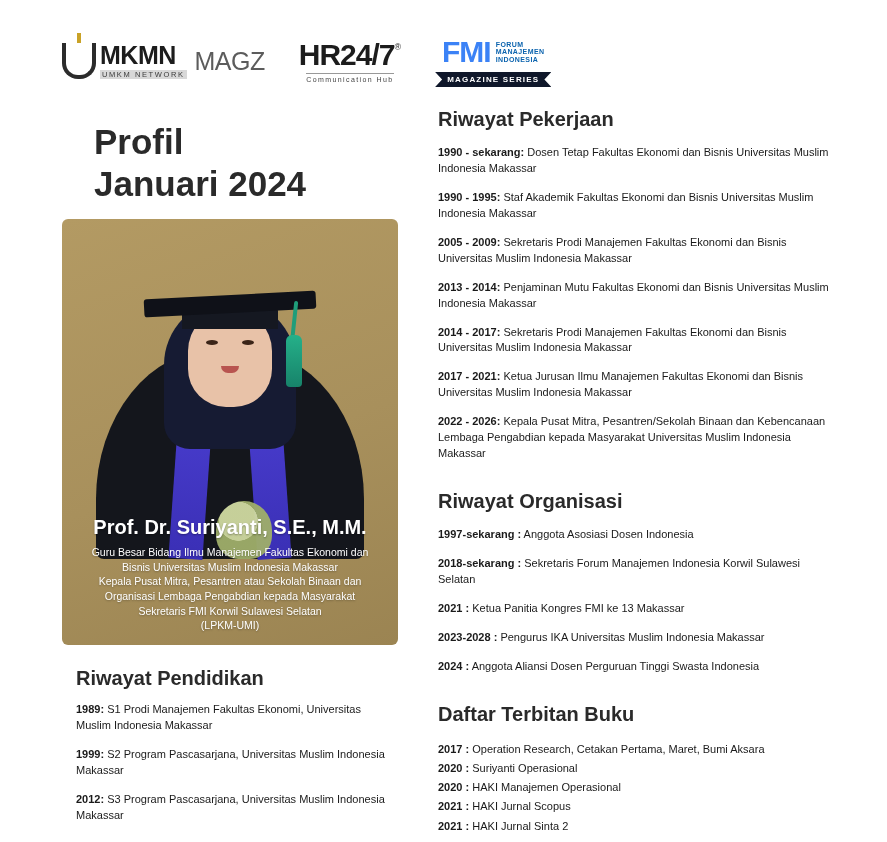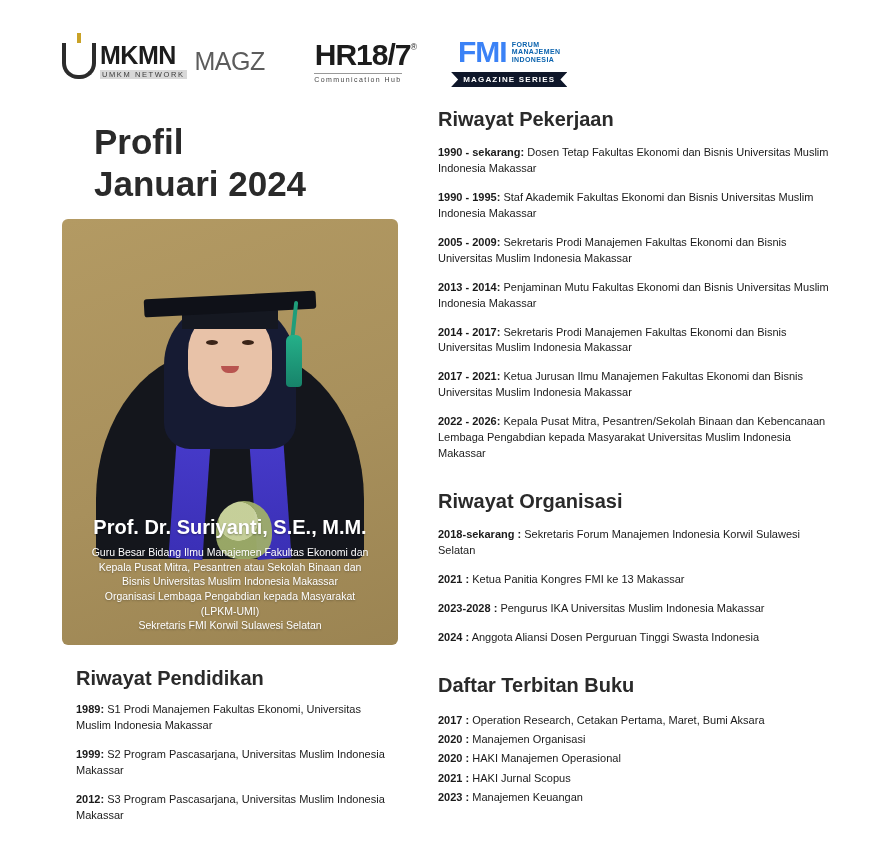--- a/index.html
+++ b/index.html
@@ -49,21 +49,21 @@
     font-size: 7.5px; letter-spacing: 1.6px; color: #3a3a3a;
     background: #d8d8d8; padding: 1px 2px; margin-top: 2px; text-align: center;
   }
   .logo-umkm .magz {
     font-size: 25px; font-weight: 400; color: #5c5c5c; letter-spacing: -0.5px;
     margin-left: 4px;
   }
 
   .logo-hr { display: flex; flex-direction: column; align-items: center; line-height: 1; }
   .logo-hr .hr-main { display: flex; align-items: flex-start; }
-  .logo-hr .hr-txt { font-size: 30px; font-weight: 800; color: #1c1c1c; letter-spacing: -1px; margin-left: 16px; }
+  .logo-hr .hr-txt { font-size: 30px; font-weight: 800; color: #1c1c1c; letter-spacing: -1px; }
   .logo-hr .hr-24 { font-size: 30px; font-weight: 800; color: #1c1c1c; letter-spacing: -1px; }
   .logo-hr .hr-reg { font-size: 9px; color: #1c1c1c; margin-top: 3px; }
   .logo-hr .hr-sub {
     font-size: 7px; letter-spacing: 1.4px; color: #444; margin-top: 3px;
     border-top: 1px solid #999; padding-top: 2px;
   }
 
   .logo-fmi { display: flex; flex-direction: column; align-items: center; }
   .logo-fmi .fmi-row { display: flex; align-items: center; gap: 5px; }
   .logo-fmi .fmi-f { font-size: 30px; font-weight: 800; color: #3b82f6; letter-spacing: -1px; }
@@ -258,21 +258,21 @@
     <div class="umkm-text">
       <div class="umkm-top">MKMN</div>
       <div class="umkm-sub">UMKM NETWORK</div>
     </div>
     <div class="magz">MAGZ</div>
   </div>
 
   <div class="logo-hr">
     <div class="hr-main">
       <span class="hr-txt">HR</span>
-      <span class="hr-24">18/7</span>
+      <span class="hr-24">24/7</span>
       <span class="hr-reg">®</span>
     </div>
     <div class="hr-sub">Communication Hub</div>
   </div>
 
   <div class="logo-fmi">
     <div class="fmi-row">
       <span class="fmi-f">FMI</span>
       <span class="fmi-words">
         <span>FORUM</span>
@@ -307,25 +307,25 @@
       <div class="cap-crown"></div>
       <div class="cap-board"></div>
       <div class="tassel-cord"></div>
       <div class="tassel"></div>
     </div>
 
     <div class="name-block">
       <div class="person-name">Prof. Dr. Suriyanti, S.E., M.M.</div>
       <div class="person-desc">
         <div>Guru Besar Bidang Ilmu Manajemen Fakultas Ekonomi dan</div>
+        <div>Bisnis Universitas Muslim Indonesia Makassar</div>
         <div>Kepala Pusat Mitra, Pesantren atau Sekolah Binaan dan</div>
-        <div>Bisnis Universitas Muslim Indonesia Makassar</div>
         <div>Organisasi Lembaga Pengabdian kepada Masyarakat</div>
+        <div>Sekretaris FMI Korwil Sulawesi Selatan</div>
         <div>(LPKM-UMI)</div>
-        <div>Sekretaris FMI Korwil Sulawesi Selatan</div>
       </div>
     </div>
   </div>
 
   <div class="section-title">Riwayat Pendidikan</div>
 
   <div class="entry">
     <span class="lbl">1989:</span><span> S1 Prodi Manajemen Fakultas Ekonomi, Universitas Muslim Indonesia Makassar</span>
   </div>
   <div class="entry">
@@ -359,48 +359,54 @@
   <div class="entry">
     <span class="lbl">2017 - 2021:</span><span> Ketua Jurusan Ilmu Manajemen Fakultas Ekonomi dan Bisnis Universitas Muslim Indonesia Makassar</span>
   </div>
   <div class="entry">
     <span class="lbl">2022 - 2026:</span><span> Kepala Pusat Mitra, Pesantren/Sekolah Binaan dan Kebencanaan Lembaga Pengabdian kepada Masyarakat Universitas Muslim Indonesia Makassar</span>
   </div>
 
   <div class="section-title spaced">Riwayat Organisasi</div>
 
   <div class="entry">
+    <span class="lbl">1997-sekarang :</span><span> Anggota Asosiasi Dosen Indonesia</span>
+  </div>
+  <div class="entry">
     <span class="lbl">2018-sekarang :</span><span> Sekretaris Forum Manajemen Indonesia Korwil Sulawesi Selatan</span>
   </div>
   <div class="entry">
     <span class="lbl">2021 :</span><span> Ketua Panitia Kongres FMI ke 13 Makassar</span>
   </div>
   <div class="entry">
     <span class="lbl">2023-2028 :</span><span> Pengurus IKA Universitas Muslim Indonesia Makassar</span>
   </div>
   <div class="entry">
     <span class="lbl">2024 :</span><span> Anggota Aliansi Dosen Perguruan Tinggi Swasta Indonesia</span>
   </div>
 
   <div class="section-title spaced">Daftar Terbitan Buku</div>
 
   <div class="book-list">
     <div class="book-row">
       <span class="yr">2017 :</span><span> Operation Research, Cetakan Pertama, Maret, Bumi Aksara</span>
     </div>
     <div class="book-row">
-      <span class="yr">2020 :</span><span> Manajemen Organisasi</span>
+      <span class="yr">2020 :</span><span> Suriyanti Operasional</span>
     </div>
     <div class="book-row">
       <span class="yr">2020 :</span><span> HAKI Manajemen Operasional</span>
     </div>
     <div class="book-row">
       <span class="yr">2021 :</span><span> HAKI Jurnal Scopus</span>
     </div>
     <div class="book-row">
+      <span class="yr">2021 :</span><span> HAKI Jurnal Sinta 2</span>
+    </div>
+    <div class="book-row">
       <span class="yr">2023 :</span><span> Manajemen Keuangan</span>
     </div>
 
   </div>
 
 </div>
 
 <div class="bottom-bar"></div>
 
 </body></html>

